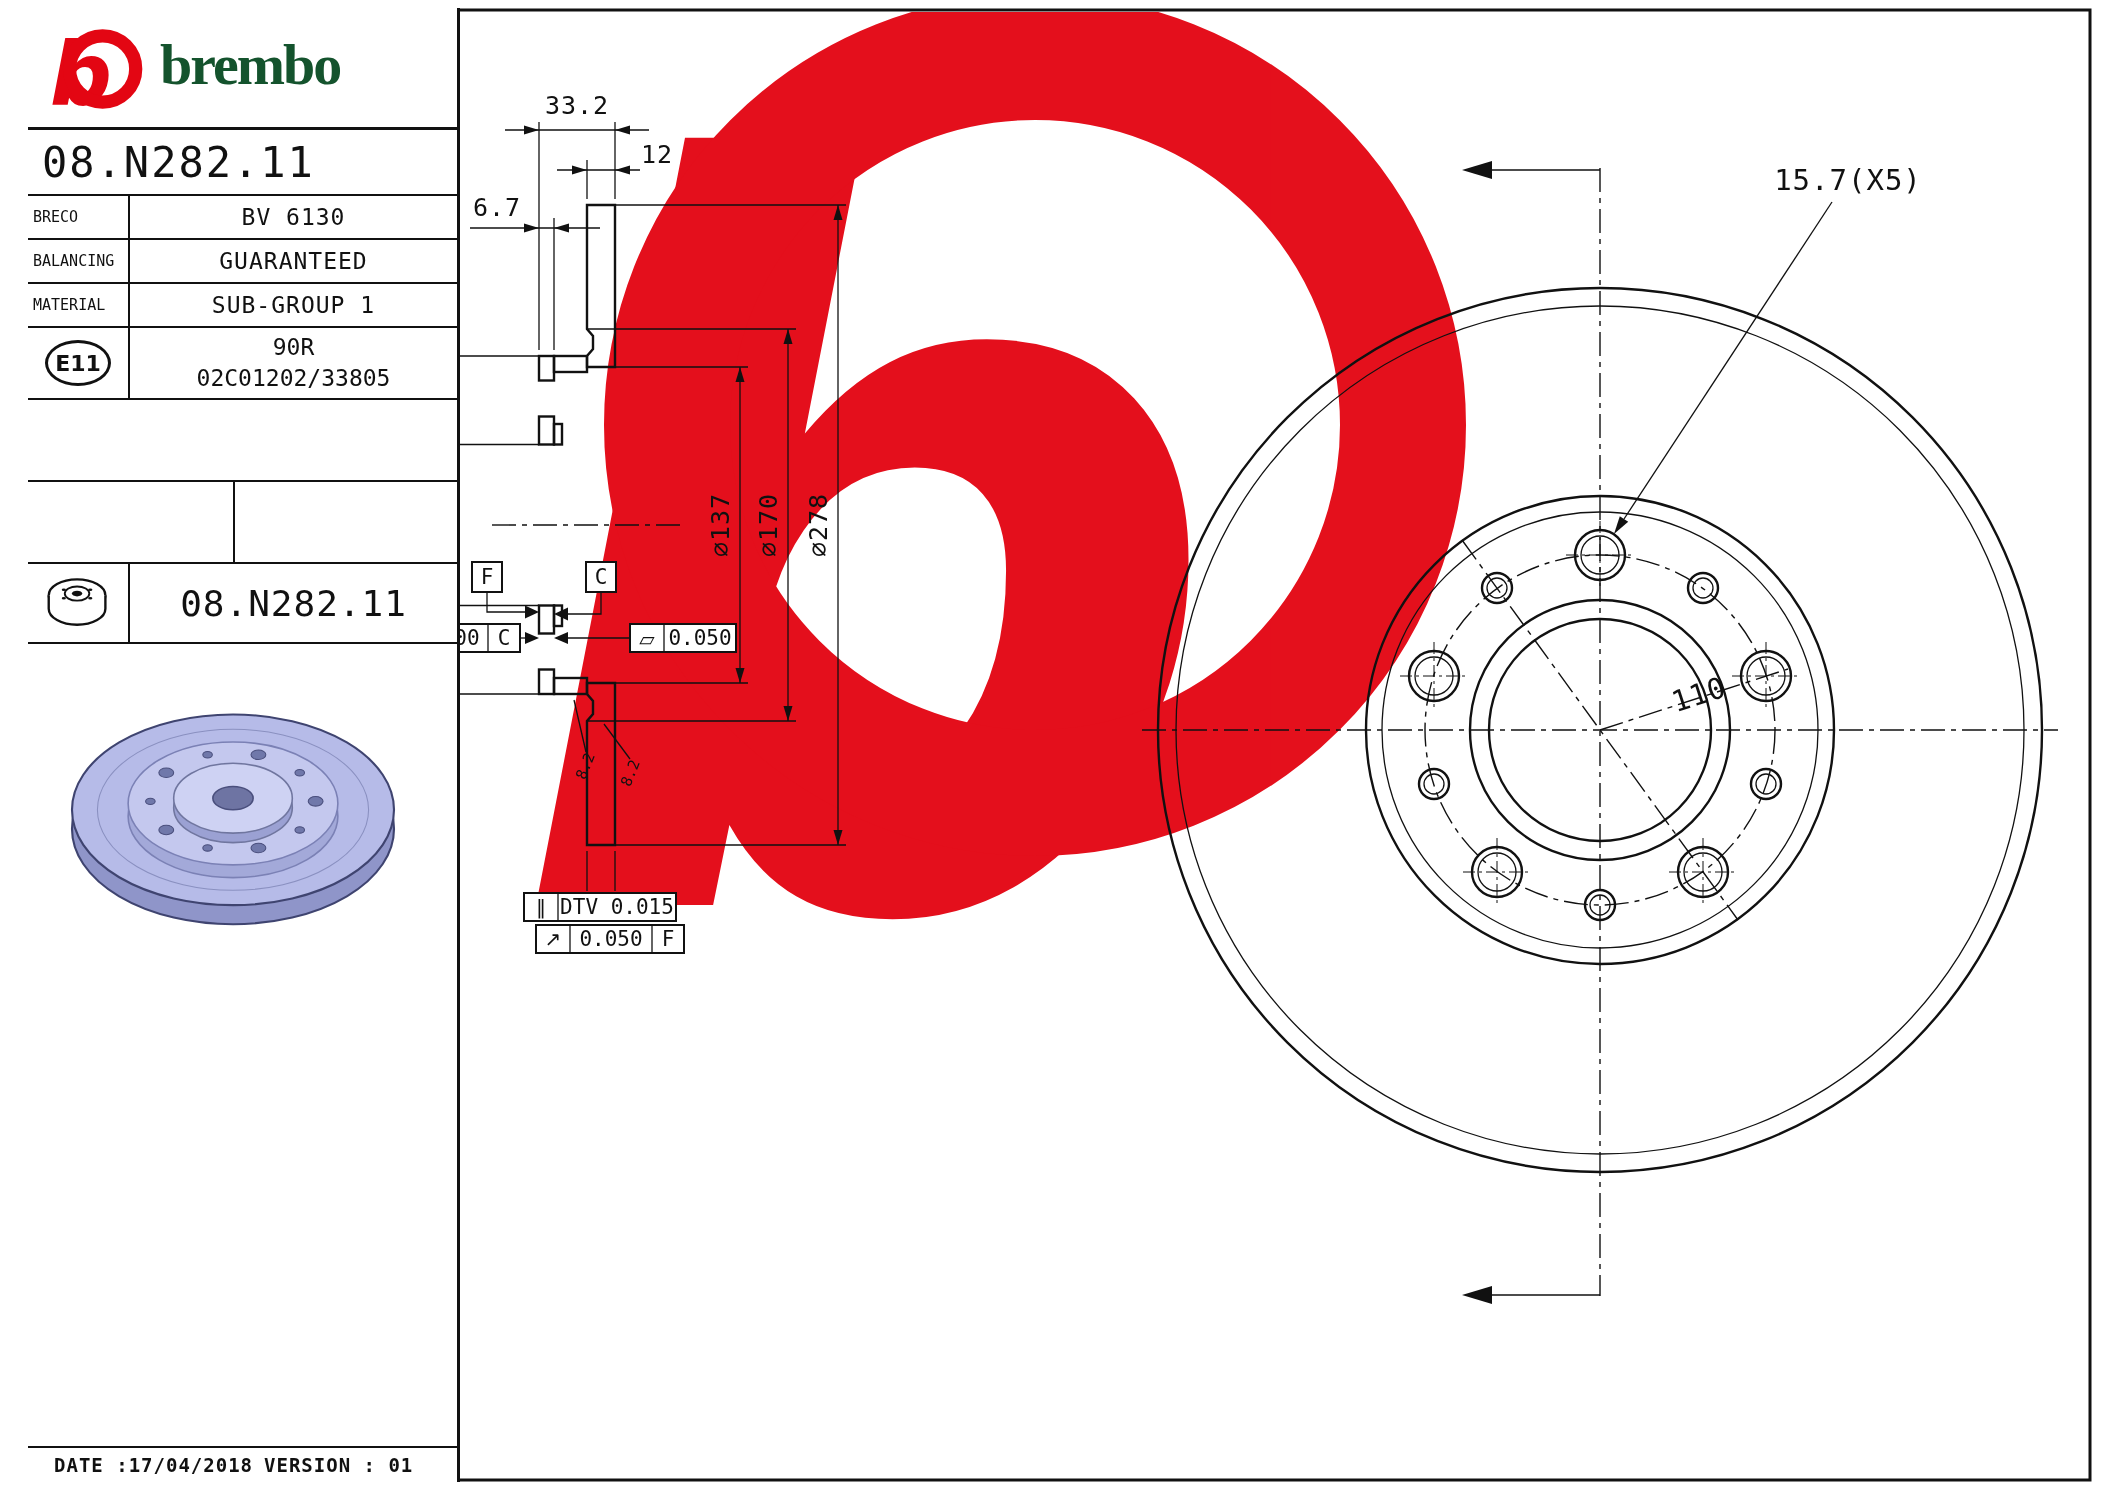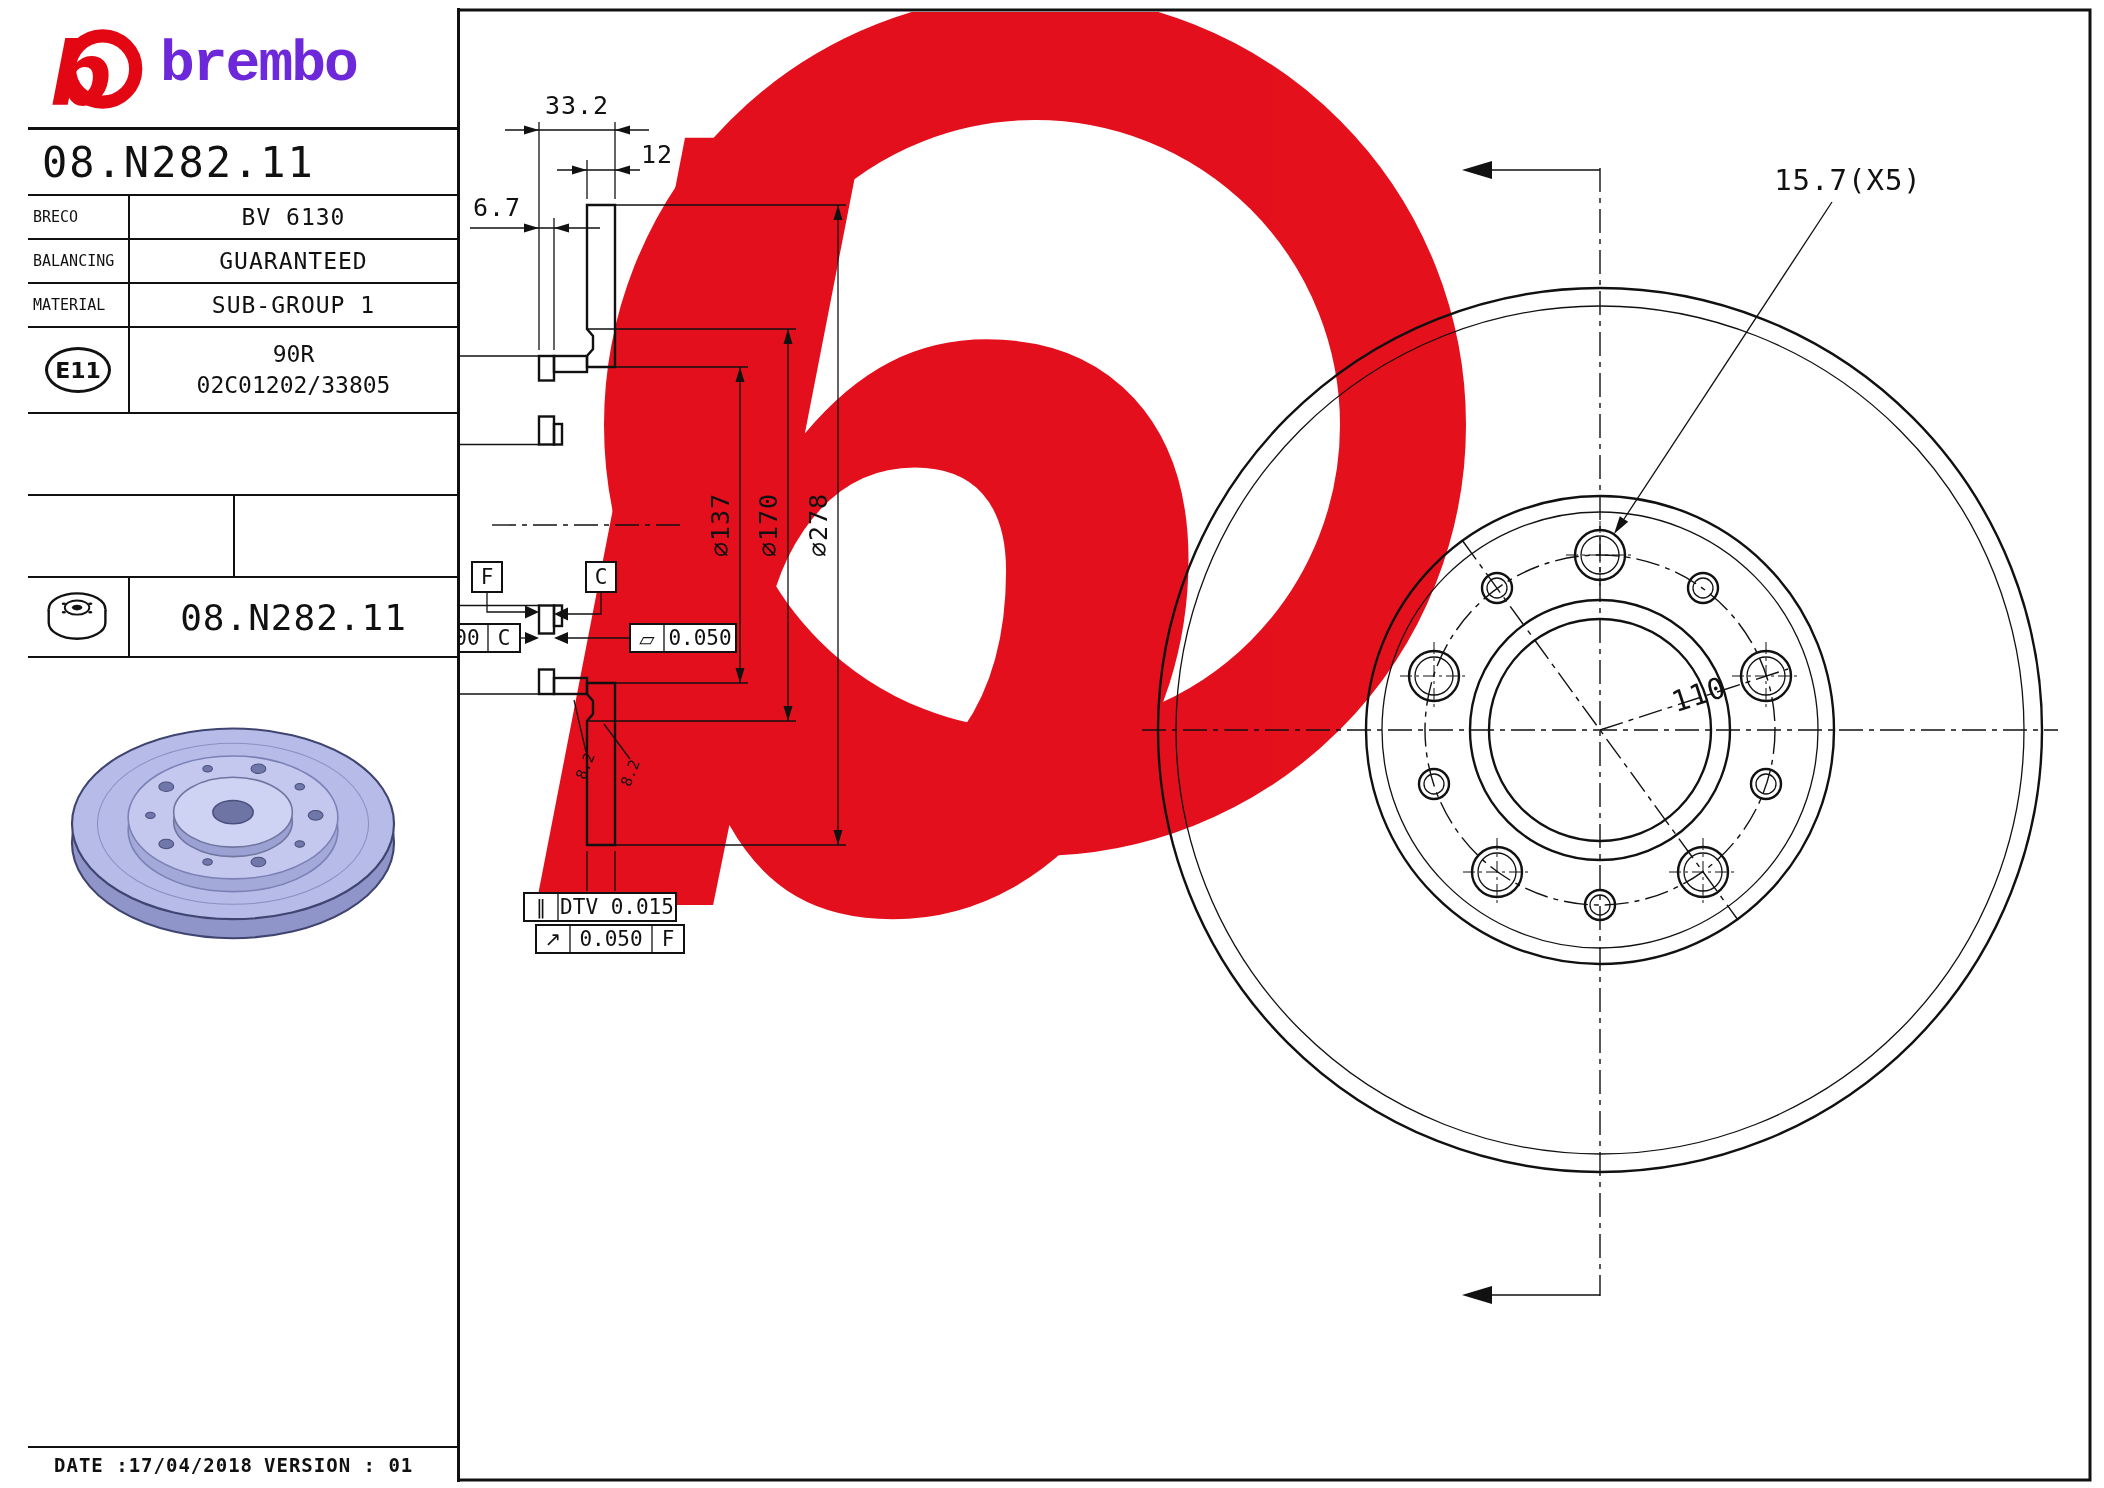--- a/index.html
+++ b/index.html
@@ -13,26 +13,26 @@
   .main-svg { position:absolute; left:0; top:0; width:2104px; height:1488px; }
 
   
   .panel {
     position:absolute; left:28px; top:8px; width:432px; height:1474px;
     background:#fff; border-right:3px solid #111;
     display:flex; flex-direction:column;
   }
   .row { border-bottom:2px solid #111; display:flex; align-items:center; }
   .logo-row { height:122px; border-bottom:3px solid #111; padding-left:16px; gap:12px; }
-  .brand-text { font-family:Liberation Mono, monospace; font-weight:bold; font-size:58px; letter-spacing:-2px; color:#6d28d9; line-height:1; padding-bottom:6px; }
+  .brand-text { font-family:Liberation Serif, serif; font-weight:bold; font-size:58px; letter-spacing:-2px; color:#14532d; line-height:1; padding-bottom:6px; }
   .pn-row { height:66px; font-size:42px; padding-left:14px; letter-spacing:2px; }
   .spec-row { height:44px; }
   .spec-label { width:102px; align-self:stretch; border-right:2px solid #111; display:flex; align-items:center; padding-left:5px; font-size:15px; }
   .spec-value { flex:1; text-align:center; font-size:23px; letter-spacing:1px; }
-  .e11-row { height:86px; }
+  .e11-row { height:72px; }
   .e11-cell { width:102px; align-self:stretch; border-right:2px solid #111; display:flex; align-items:center; justify-content:center; }
   .e11-badge { width:66px; height:46px; border:3px solid #111; border-radius:50%; display:flex; align-items:center; justify-content:center; font-size:22px; font-weight:bold; font-family:"DejaVu Sans", sans-serif; }
   .e11-values { flex:1; text-align:center; font-size:23px; line-height:1.35; }
   .empty-row { height:82px; }
   .empty-split { height:82px; align-items:stretch; }
   .empty-split .left-void { width:207px; border-right:2px solid #111; }
   .icon-row { height:80px; }
   .icon-cell { width:102px; align-self:stretch; border-right:2px solid #111; display:flex; align-items:center; justify-content:center; }
   .icon-pn { flex:1; text-align:center; font-size:36px; letter-spacing:1px; }
   .render-area { flex:1; position:relative; border-bottom:0; }

